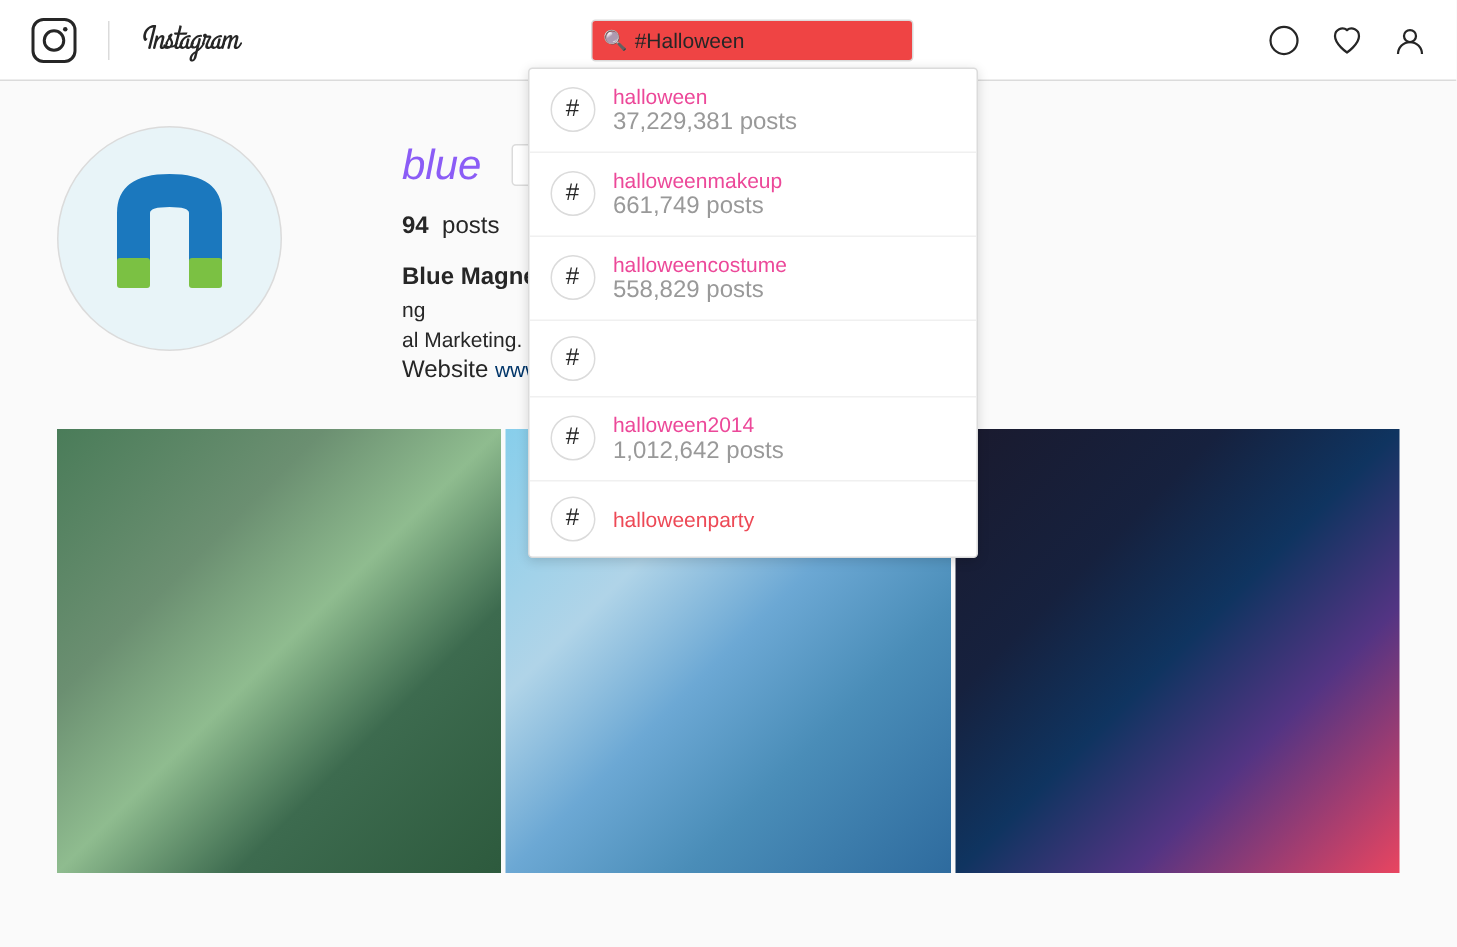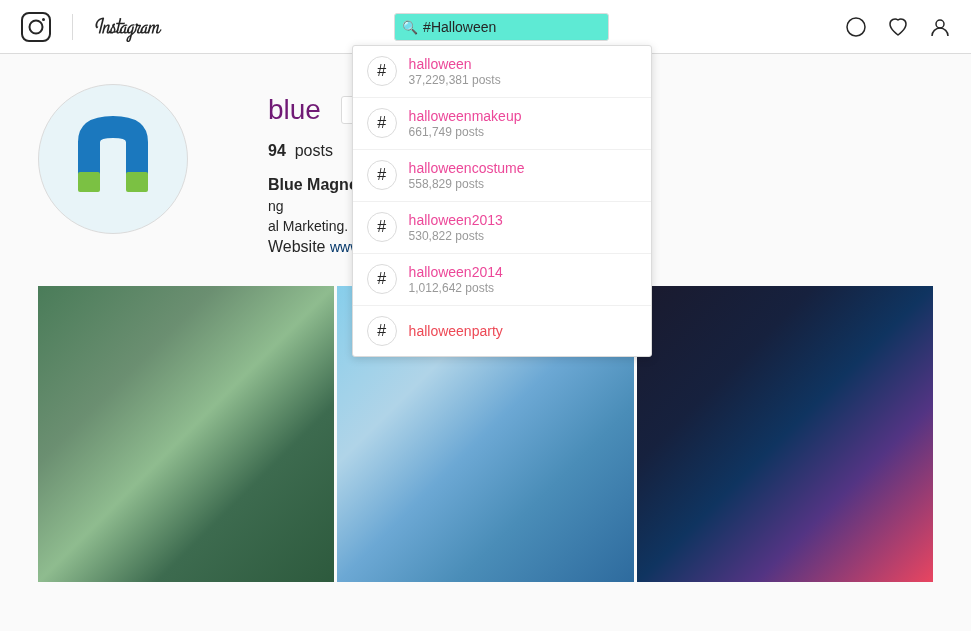--- a/index.html
+++ b/index.html
@@ -44,21 +44,21 @@
       display: flex;
       justify-content: center;
       position: relative;
     }
     .search-wrapper {
       position: relative;
       width: 215px;
     }
     .search-input {
       width: 100%;
-      background: #5eead4;
+      background: #ef4444;
       border: 1px solid #dbdbdb;
       border-radius: 3px;
       padding: 5px 10px 5px 28px;
       font-size: 14px;
       color: #262626;
       outline: none;
     }
     .search-icon-inside {
       position: absolute;
       left: 8px;
@@ -136,21 +136,21 @@
     .dropdown-item-info {
       display: flex;
       flex-direction: column;
     }
     .dropdown-item-name {
       font-size: 14px;
       color: #ec4899;
       font-weight: 500;
     }
     .dropdown-item-count {
-      font-size: 12px;
+      font-size: 16px;
       color: #999;
       margin-top: 1px;
     }
     .dropdown-item-name.partial {
       color: #ed4956;
       text-align: center;
     }
 
     
     .main-content {
@@ -188,21 +188,22 @@
     }
     .profile-username-row {
       display: flex;
       align-items: center;
       gap: 20px;
       margin-bottom: 16px;
     }
     .profile-username {
       font-size: 28px;
       font-weight: 300;
-      color: #701a75;
+      color: #8b5cf6;
+      font-style: italic;
     }
     .edit-profile-btn {
       border: 1px solid #dbdbdb;
       background: #fff;
       border-radius: 3px;
       padding: 5px 16px;
       font-size: 14px;
       font-weight: 600;
       color: #262626;
       cursor: pointer;
@@ -308,24 +309,20 @@
           <div class="dropdown-item">
             <div class="hash-icon">#</div>
             <div class="dropdown-item-info">
               <span class="dropdown-item-name">halloweencostume</span>
               <span class="dropdown-item-count">558,829 posts</span>
             </div>
           </div>
 
           <div class="dropdown-item">
             <div class="hash-icon">#</div>
-            <div class="dropdown-item-info">
-              <span class="dropdown-item-name">halloween2013</span>
-              <span class="dropdown-item-count">530,822 posts</span>
-            </div>
           </div>
 
           <div class="dropdown-item">
             <div class="hash-icon">#</div>
             <div class="dropdown-item-info">
               <span class="dropdown-item-name">halloween2014</span>
               <span class="dropdown-item-count">1,012,642 posts</span>
             </div>
           </div>
 

